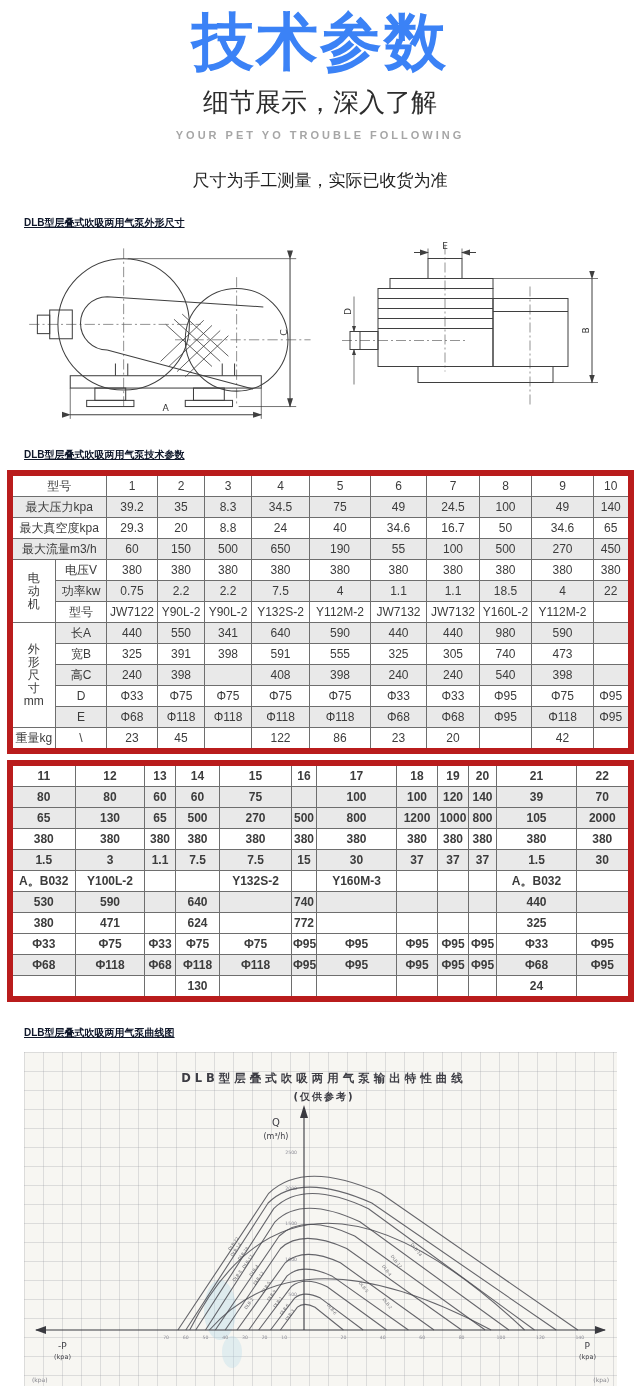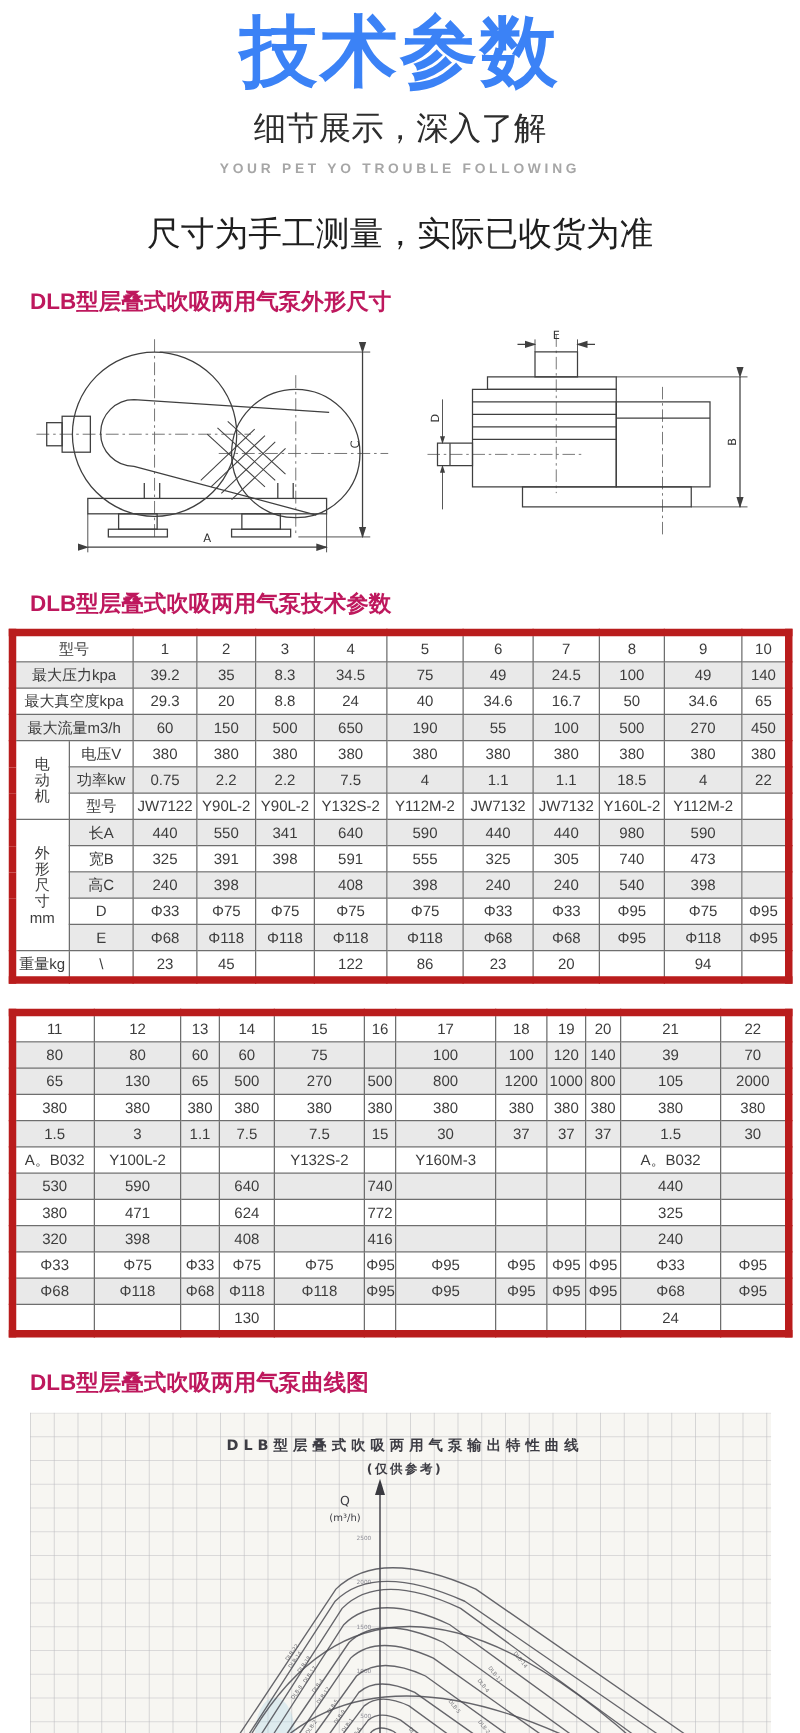--- a/index.html
+++ b/index.html
@@ -2,22 +2,22 @@
 <html><head>
 <meta charset="utf-8">
 <style>
   html,body{margin:0;padding:0;background:#ffffff;}
   body{font-family:"Liberation Sans",sans-serif;color:#333;}
   .page{width:640px;margin:0 auto;background:#fff;overflow:hidden;}
   .main-title{font-size:62px;line-height:1.15;font-weight:bold;text-align:center;
     margin:6px 0 0 0;letter-spacing:2px;}
   .subtitle{font-size:26px;color:#2d2d2d;text-align:center;margin-top:8px;font-weight:500;}
   .tagline{font-size:11px;color:#a6a6a6;text-align:center;letter-spacing:3px;margin-top:9px;font-weight:bold;}
-  .note{font-size:27px;color:#1f1f1f;text-align:center;margin-top:28px;}
-  .sec-title{font-size:18px;font-weight:bold;color:#be185d;margin:24px 0 4px 24px;}
+  .note{font-size:17px;color:#1f1f1f;text-align:center;margin-top:28px;}
+  .sec-title{font-size:10px;font-weight:bold;color:#0f172a;margin:24px 0 4px 24px;text-decoration:underline;}
   .drawings{display:flex;justify-content:space-between;padding:0 20px;align-items:flex-start;}
   .drawings svg{display:block;}
   svg text{font-family:"DejaVu Sans","Liberation Sans",sans-serif;}
   table.params{border-collapse:collapse;table-layout:fixed;width:621px;margin:8px auto 0 auto;
     border:6px solid #b91c1c;}
   table.params td{border:1px solid #6e6e6e;text-align:center;font-size:12px;height:20px;
     padding:0 1px;color:#3c3c3c;white-space:nowrap;overflow:hidden;line-height:20px;}
   table.params tr.alt{background:#e9e9e9;}
   table.params td.grp{line-height:13px;font-size:12px;background:#fff;padding:0;}
   .chart-wrap{margin:12px 0 0 24px;}
@@ -314,27 +314,27 @@
           <td>重量kg</td>
           <td>\</td>
           <td>23</td>
           <td>45</td>
           <td></td>
           <td>122</td>
           <td>86</td>
           <td>23</td>
           <td>20</td>
           <td></td>
-          <td>94</td>
+          <td>42</td>
           <td></td>
         </tr>
       </tbody>
     </table>
 
-  <table class="params" id="table2" style="margin-top:20px;">
+  <table class="params" id="table2" style="margin-top:6px;font-weight:bold;">
       <colgroup>
         <col style="width:66px">
         <col style="width:69px">
         <col style="width:31px">
         <col style="width:44px">
         <col style="width:72px">
         <col style="width:25px">
         <col style="width:80px">
         <col style="width:41px">
         <col style="width:31px">
@@ -446,34 +446,20 @@
           <td>471</td>
           <td></td>
           <td>624</td>
           <td></td>
           <td>772</td>
           <td></td>
           <td></td>
           <td></td>
           <td></td>
           <td>325</td>
-          <td></td>
-        </tr>
-        <tr class="alt">
-          <td>320</td>
-          <td>398</td>
-          <td></td>
-          <td>408</td>
-          <td></td>
-          <td>416</td>
-          <td></td>
-          <td></td>
-          <td></td>
-          <td></td>
-          <td>240</td>
           <td></td>
         </tr>
         <tr class="">
           <td>Φ33</td>
           <td>Φ75</td>
           <td>Φ33</td>
           <td>Φ75</td>
           <td>Φ75</td>
           <td>Φ95</td>
           <td>Φ95</td>

